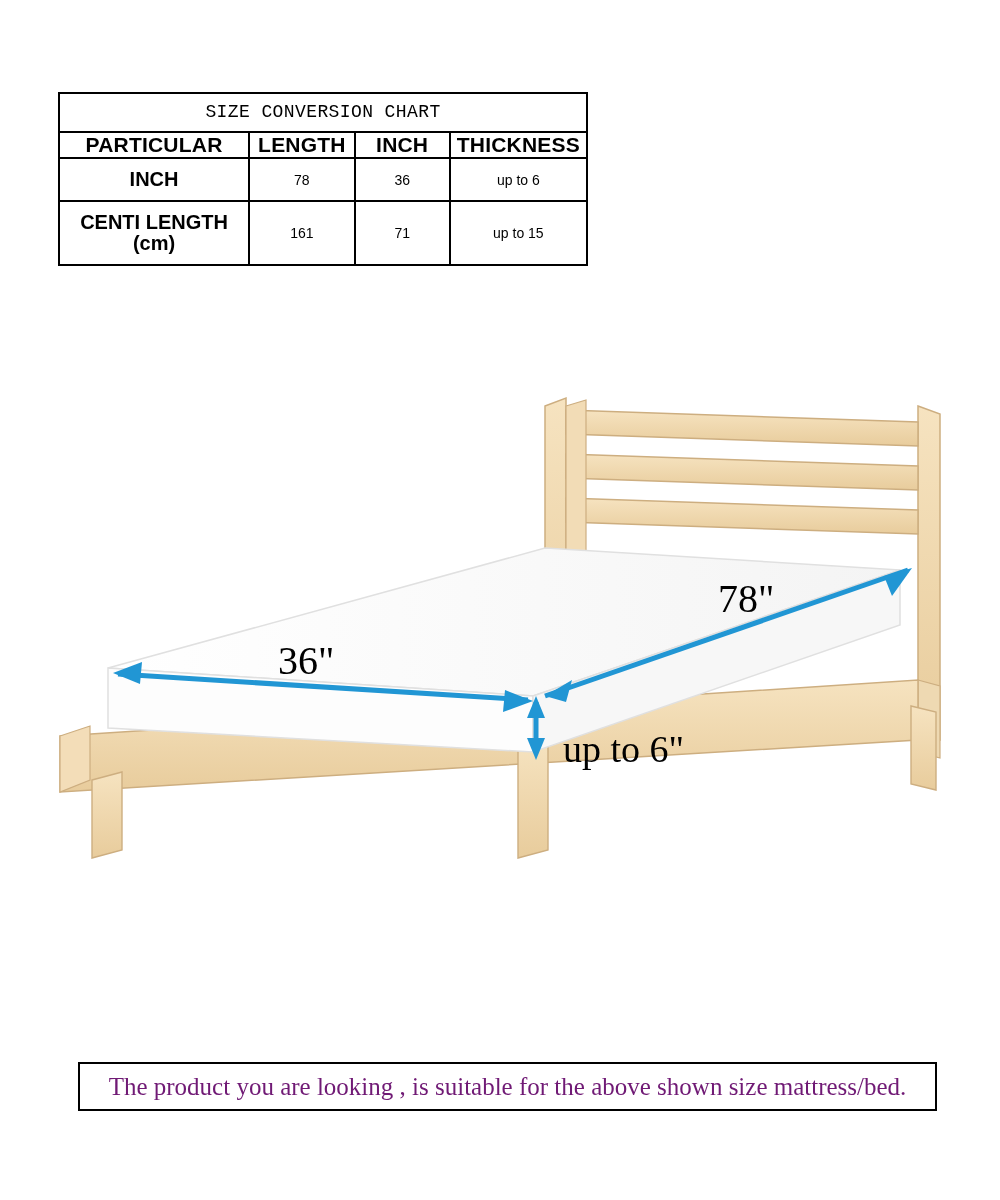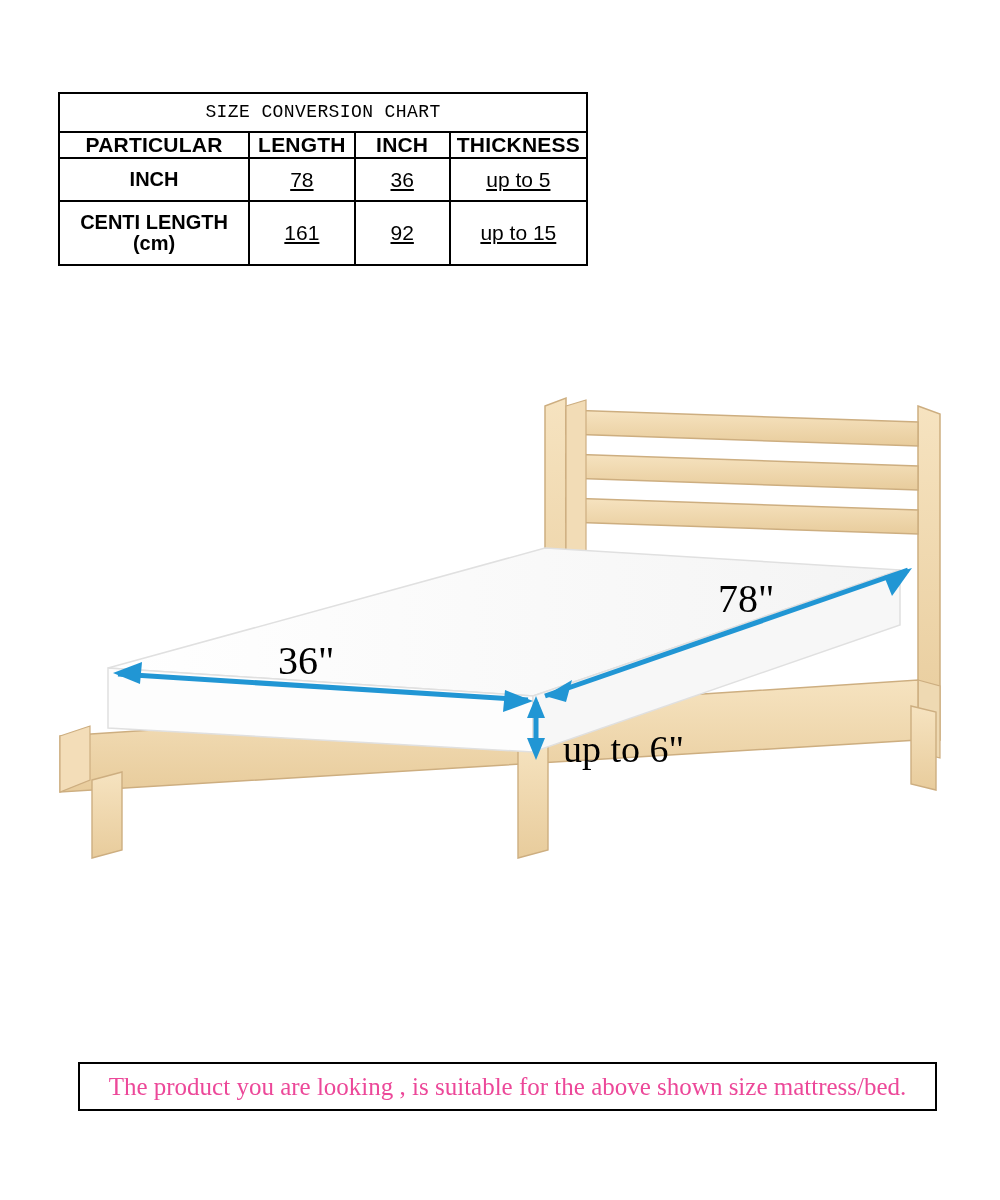--- a/index.html
+++ b/index.html
@@ -49,24 +49,23 @@
     letter-spacing: .2px;
   }
   .row-label {
     font-size: 20px;
     font-weight: bold;
     padding: 10px 2px;
     line-height: 1.05;
     border-radius: 8px;
   }
   .row-val {
-    font-size: 21px;
+    font-size: 14px;
     font-weight: 400;
     padding: 8px 2px;
-    text-decoration: underline;
   }
   col.c1 { width: 36%; }
   col.c2 { width: 20%; }
   col.c3 { width: 18%; }
   col.c4 { width: 26%; }
 
   
   .bed-area {
     position: absolute;
     left: 0;
@@ -96,21 +95,21 @@
     height: 45px;
     border: 2px solid #000;
     background: #fff;
     display: flex;
     align-items: center;
     justify-content: center;
   }
   .note-text {
     font-family: "Liberation Serif", serif;
     font-size: 25px;
-    color: #ec4899;
+    color: #701a75;
     text-align: center;
   }
 </style>
 </head>
 <body>
 
 <div class="chart-wrap">
   <table class="size-chart">
     <colgroup>
         <col class="c1">
@@ -125,29 +124,29 @@
       <tr>
         <td class="hdr-cell">PARTICULAR</td>
         <td class="hdr-cell">LENGTH</td>
         <td class="hdr-cell">INCH</td>
         <td class="hdr-cell">THICKNESS</td>
       </tr>
       <tr>
         <td class="row-label">INCH</td>
         <td class="row-val">78</td>
         <td class="row-val">36</td>
-        <td class="row-val">up to 5</td>
+        <td class="row-val">up to 6</td>
       </tr>
       <tr>
         <td class="row-label">
           <span>CENTI LENGTH</span><br>
           <span>(cm)</span>
         </td>
         <td class="row-val">161</td>
-        <td class="row-val">92</td>
+        <td class="row-val">71</td>
         <td class="row-val">up to 15</td>
       </tr>
     </tbody>
   </table>
 </div>
 
 <div class="bed-area">
   <svg width="1000" height="600" viewBox="0 0 1000 600">
     <defs>
       <linearGradient id="woodg" x1="0" y1="0" x2="0" y2="1">

